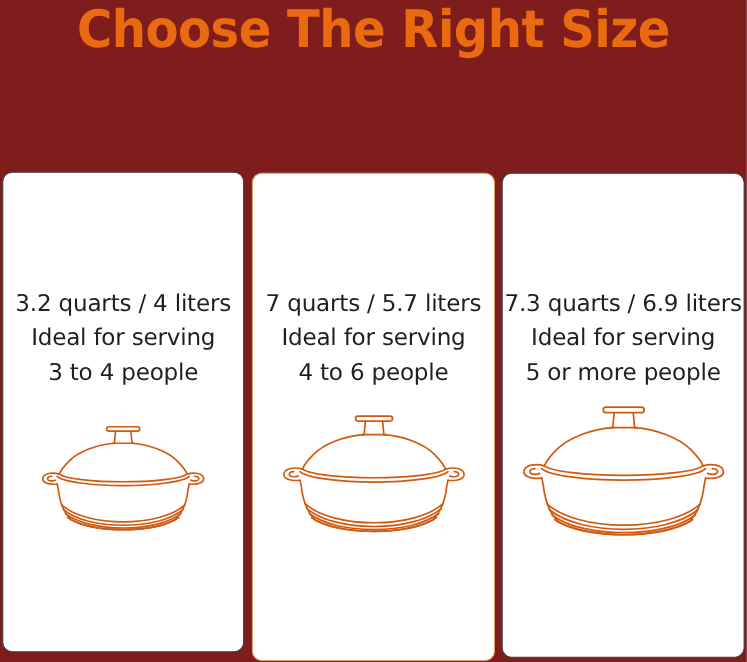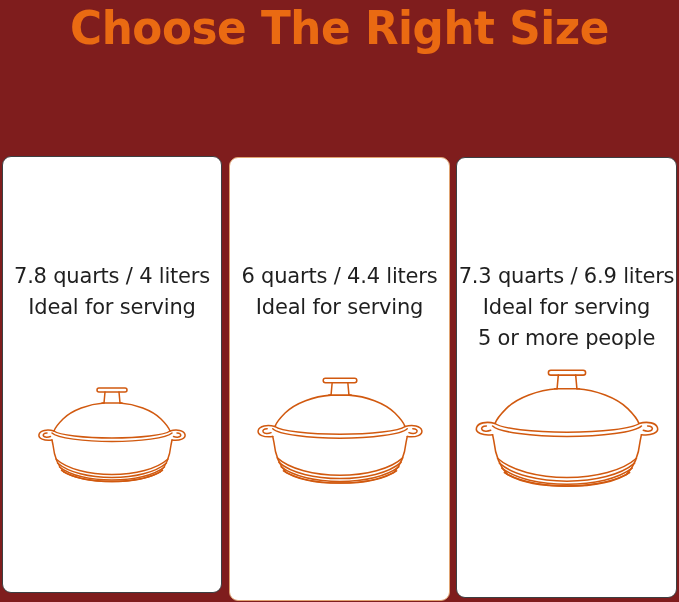--- a/index.html
+++ b/index.html
@@ -122,22 +122,23 @@
 <body>
 
 <div class="page">
 
   <div class="title">Choose The Right Size</div>
 
   <div class="cards">
 
     <div class="card card-1">
       <div class="card-text">
-        <span class="line">7.8 quarts / 4 liters</span>
+        <span class="line">3.2 quarts / 4 liters</span>
         <span class="line">Ideal for serving</span>
+        <span class="line">3 to 4 people</span>
       </div>
       <div class="pot-wrap">
         <svg class="pot-svg" width="166" height="104" viewBox="0 0 332 208" fill="none" stroke="#D1590F" stroke-width="3" stroke-linecap="round" stroke-linejoin="round">
 
           <path d="M140 18 H192 Q196 18 196 22 Q196 26 192 26 H140 Q136 26 136 22 Q136 18 140 18 Z"></path>
 
           <path d="M152 26 L150 48 M180 26 L182 48"></path>
 
           <path d="M146 48 H186"></path>
 
@@ -163,22 +164,23 @@
           <path d="M54 160 C76 180 120 191 166 191 C212 191 256 180 278 160"></path>
           <path d="M57 168 C79 187 121 197 166 197 C211 197 253 187 275 168"></path>
           <path d="M61 176 C83 193 123 202 166 202 C209 202 249 193 271 176"></path>
           <path d="M65 183 C87 198 126 205 166 205 C206 205 245 198 267 183"></path>
         </svg>
       </div>
     </div>
 
     <div class="card card-2">
       <div class="card-text">
-        <span class="line">6 quarts / 4.4 liters</span>
+        <span class="line">7 quarts / 5.7 liters</span>
         <span class="line">Ideal for serving</span>
+        <span class="line">4 to 6 people</span>
       </div>
       <div class="pot-wrap">
         <svg class="pot-svg" width="186" height="117" viewBox="0 0 332 208" fill="none" stroke="#D1590F" stroke-width="2.7" stroke-linecap="round" stroke-linejoin="round">
           <path d="M140 18 H192 Q196 18 196 22 Q196 26 192 26 H140 Q136 26 136 22 Q136 18 140 18 Z"></path>
           <path d="M152 26 L150 48 M180 26 L182 48"></path>
           <path d="M146 48 H186"></path>
           <path d="M150 48 C120 50 86 62 68 80 C58 90 52 98 50 104"></path>
           <path d="M182 48 C212 50 246 62 264 80 C274 90 280 98 282 104"></path>
           <path d="M50 104 C60 112 110 118 166 118 C222 118 272 112 282 104"></path>
           <path d="M46 108 C56 118 110 125 166 125 C222 125 276 118 286 108"></path>

